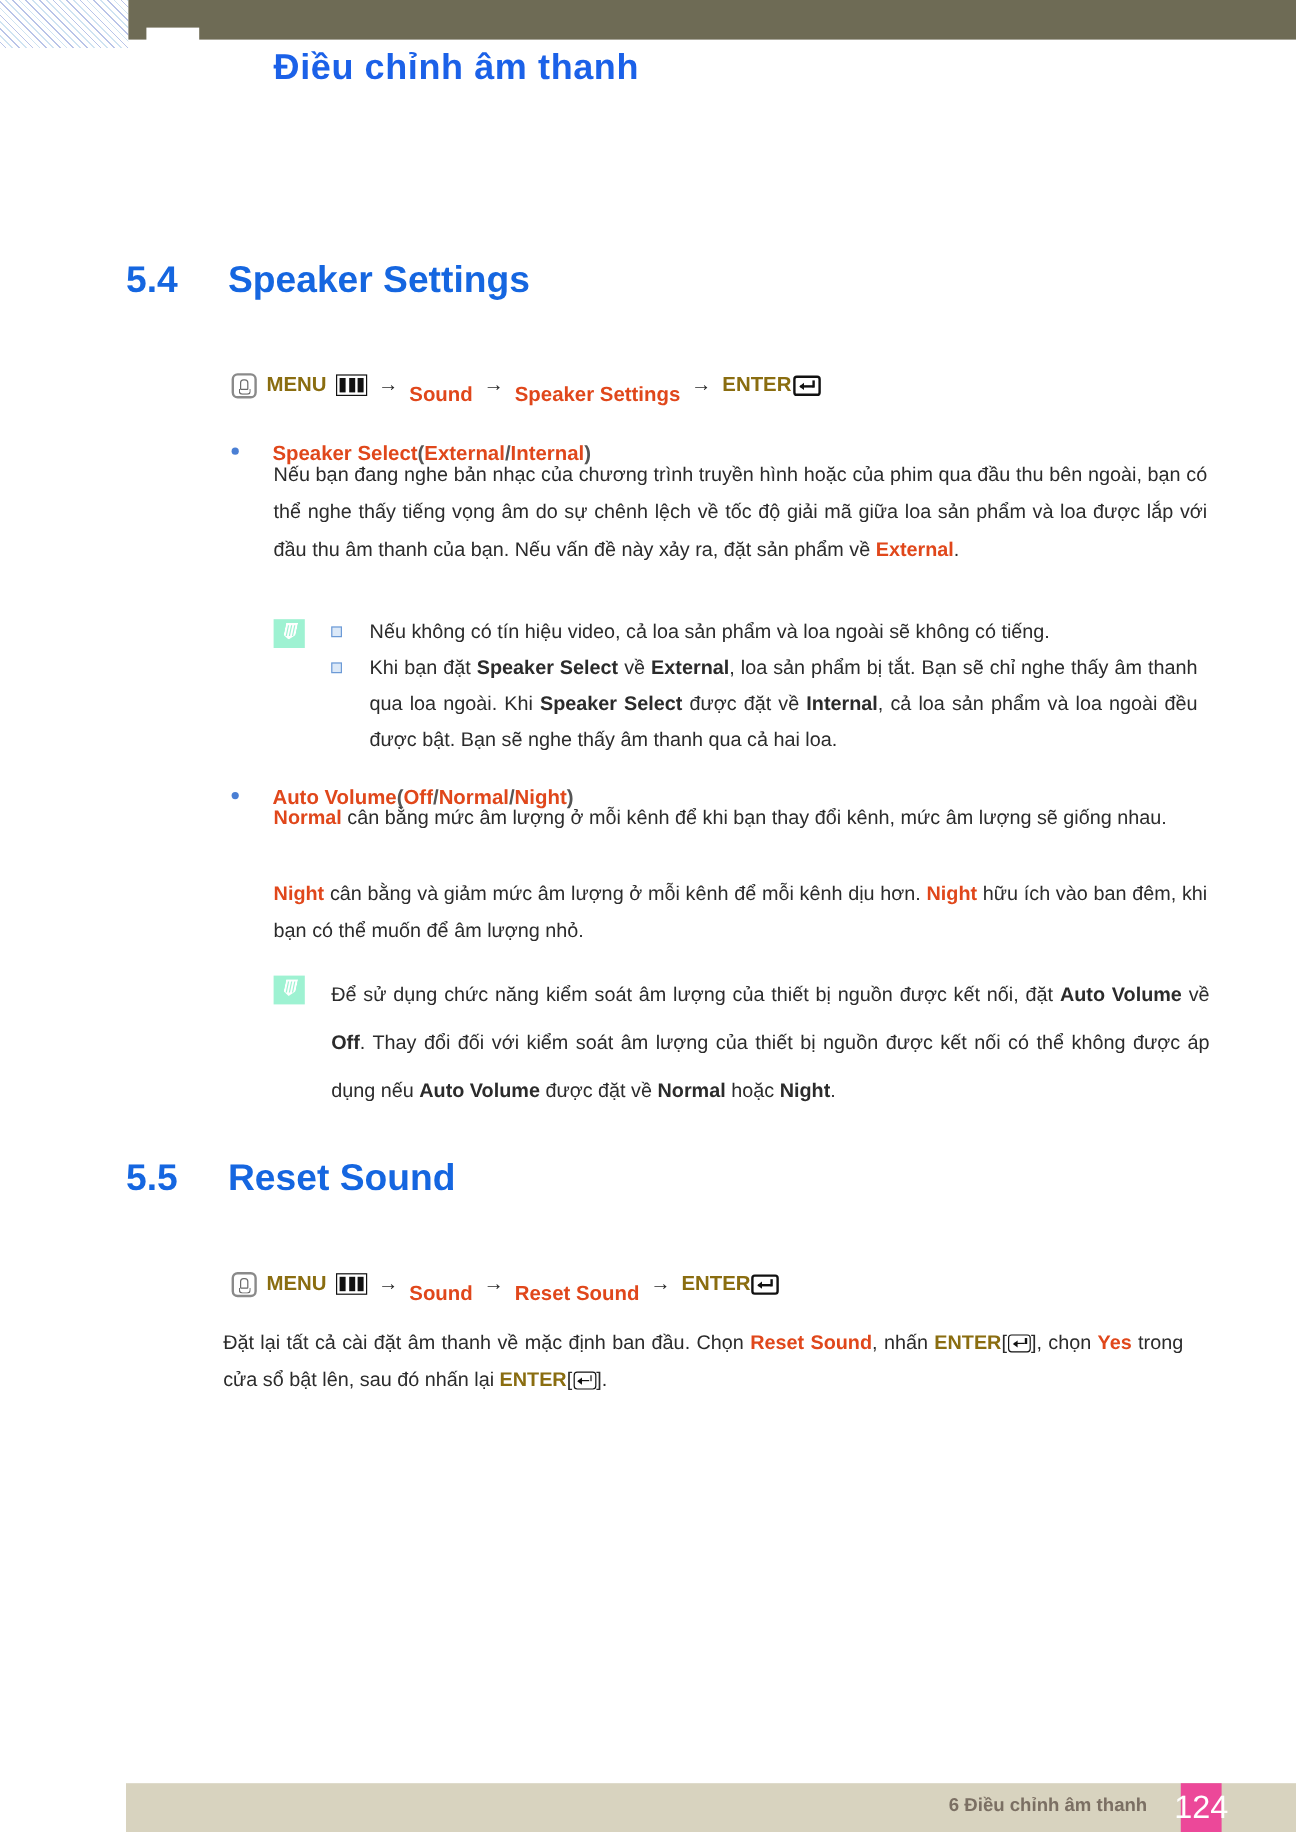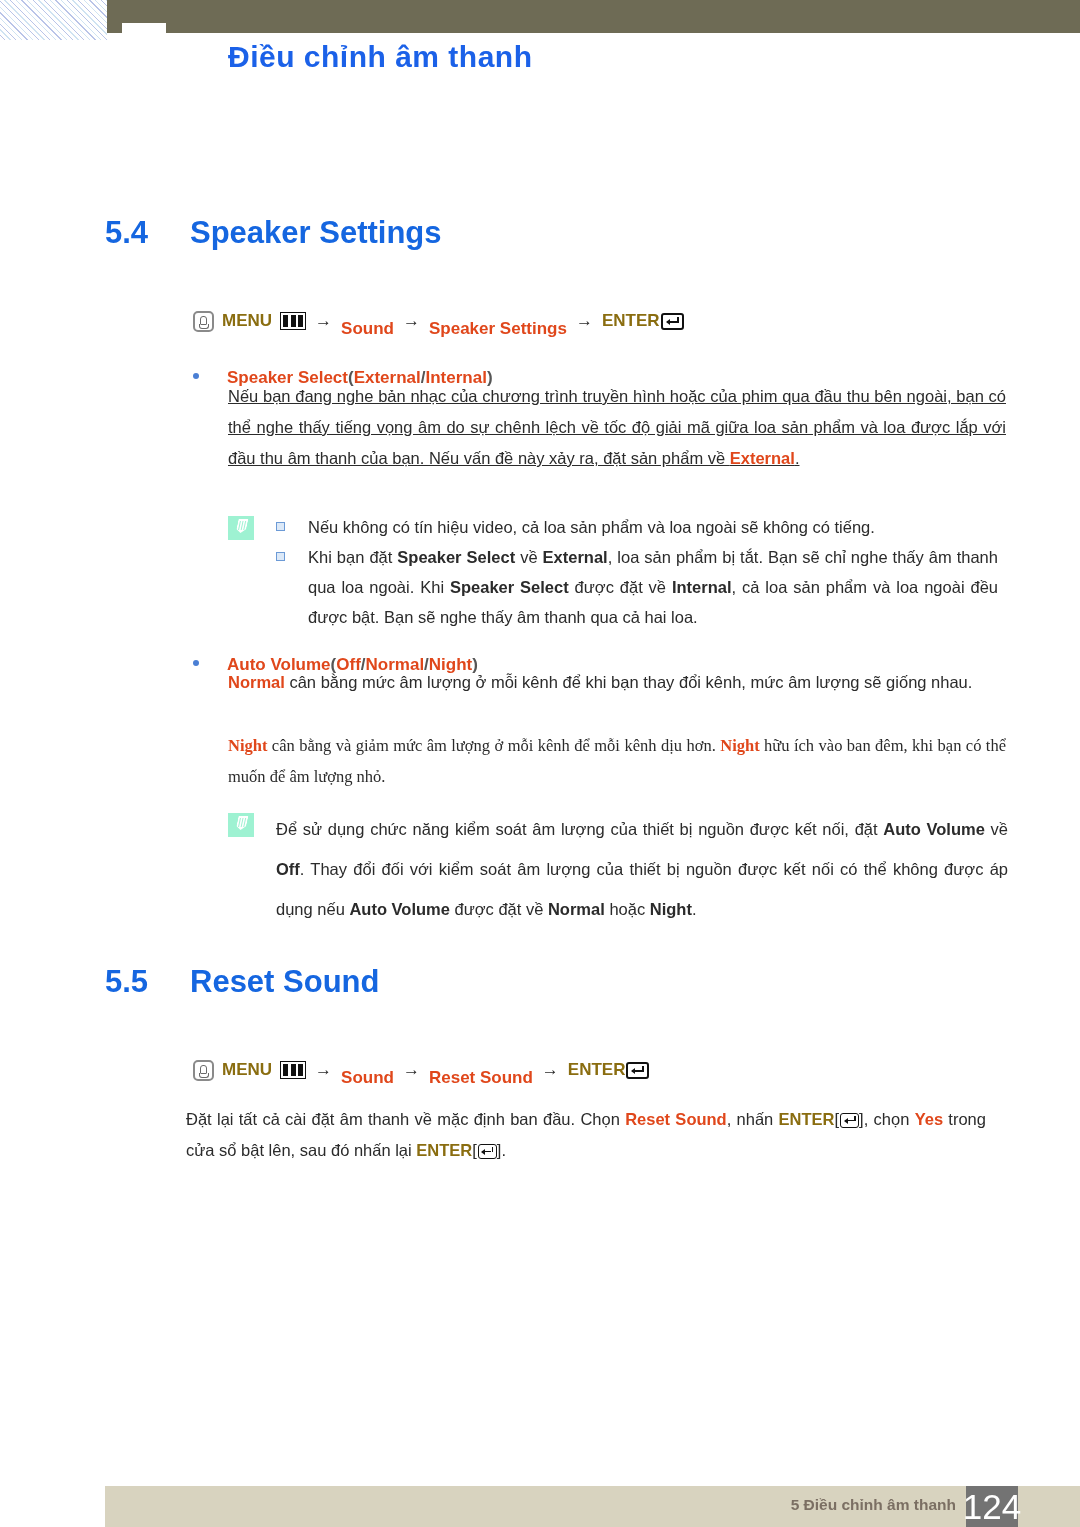--- a/index.html
+++ b/index.html
@@ -262,24 +262,24 @@
     position: absolute;
     right: 124px; top: 1496px;
     font-size: 15.5px;
     font-weight: bold;
     color: #7b6f63;
     white-space: nowrap;
   }
   .footer-page {
     position: absolute;
     right: 62px; top: 1486px;
-    width: 52px; height: 41px;
-    background: #737373;
+    width: 34px; height: 41px;
+    background: #ec4899;
     color: #ffffff;
-    font-size: 35px;
+    font-size: 27px;
     display: flex;
     align-items: center;
     justify-content: center;
   }
 </style>
 </head>
 <body>
 
 <div class="hatch-block"></div>
 <div class="olive-bar"></div>
@@ -313,21 +313,21 @@
 <div class="bullet-row" style="left:193px; top:352px;">
   <span class="dot"></span>
   <span class="kw-orange">Speaker Select</span>
   <span class="paren">(</span>
   <span class="kw-orange">External</span>
   <span class="slash"> / </span>
   <span class="kw-orange">Internal</span>
   <span class="paren">)</span>
 </div>
 
-<div class="para" style="left:228px; top:381px; width:778px;text-decoration:underline;">
+<div class="para" style="left:228px; top:381px; width:778px;">
   <span>Nếu bạn đang nghe bản nhạc của chương trình truyền hình hoặc của phim qua đầu thu bên ngoài, bạn có thể nghe thấy tiếng vọng âm do sự chênh lệch về tốc độ giải mã giữa loa sản phẩm và loa được lắp với đầu thu âm thanh của bạn. Nếu vấn đề này xảy ra, đặt sản phẩm về </span><b class="o">External</b><span>.</span>
 </div>
 
 <div class="note" style="left:228px; top:512px; width:780px;">
   <span class="ico-note"></span>
   <div class="note-body">
     <div class="note-item">
       <span class="sq"></span>
       <span class="note-text" style="width:690px;">Nếu không có tín hiệu video, cả loa sản phẩm và loa ngoài sẽ không có tiếng.</span>
     </div>
@@ -349,21 +349,21 @@
   <span class="kw-orange">Normal</span>
   <span class="slash"> / </span>
   <span class="kw-orange">Night</span>
   <span class="paren">)</span>
 </div>
 
 <div class="para" style="left:228px; top:667px; width:778px;">
   <b class="o">Normal</b><span> cân bằng mức âm lượng ở mỗi kênh để khi bạn thay đổi kênh, mức âm lượng sẽ giống nhau.</span>
 </div>
 
-<div class="para" style="left:228px; top:730px; width:778px;font-family:Liberation Serif, serif;">
+<div class="para" style="left:228px; top:730px; width:778px;">
   <b class="o">Night</b><span> cân bằng và giảm mức âm lượng ở mỗi kênh để mỗi kênh dịu hơn. </span><b class="o">Night</b><span> hữu ích vào ban đêm, khi bạn có thể muốn để âm lượng nhỏ.</span>
 </div>
 
 <div class="note" style="left:228px; top:809px; width:780px;">
   <span class="ico-note"></span>
   <div class="note-body" style="margin-left:22px;">
     <div class="note-plain" style="width:732px;">
       <span>Để sử dụng chức năng kiểm soát âm lượng của thiết bị nguồn được kết nối, đặt </span><b class="o">Auto Volume</b><span> về </span><b class="o">Off</b><span>. Thay đổi đối với kiểm soát âm lượng của thiết bị nguồn được kết nối có thể không được áp dụng nếu </span><b class="o">Auto Volume</b><span> được đặt về </span><b class="o">Normal</b><span> hoặc </span><b class="o">Night</b><span>.</span>
     </div>
   </div>
@@ -391,14 +391,14 @@
   <span class="ico-enter">
       <span class="riser"></span>
     </span>
 </div>
 
 <div class="para" style="left:186px; top:1104px; width:800px;">
   <span>Đặt lại tất cả cài đặt âm thanh về mặc định ban đầu. Chọn </span><b class="o">Reset Sound</b><span>, nhấn </span><b class="kw-olive">ENTER</b><span>[</span><span class="ico-enter small"><span class="riser"></span></span><span>], chọn </span><b class="o">Yes</b><span> trong cửa sổ bật lên, sau đó nhấn lại </span><b class="kw-olive">ENTER</b><span>[</span><span class="ico-enter small"><span class="riser"></span></span><span>].</span>
 </div>
 
 <div class="footer-bar"></div>
-<div class="footer-label">5 Điều chỉnh âm thanh</div>
+<div class="footer-label">6 Điều chỉnh âm thanh</div>
 <div class="footer-page">124</div>
 
 </body></html>

